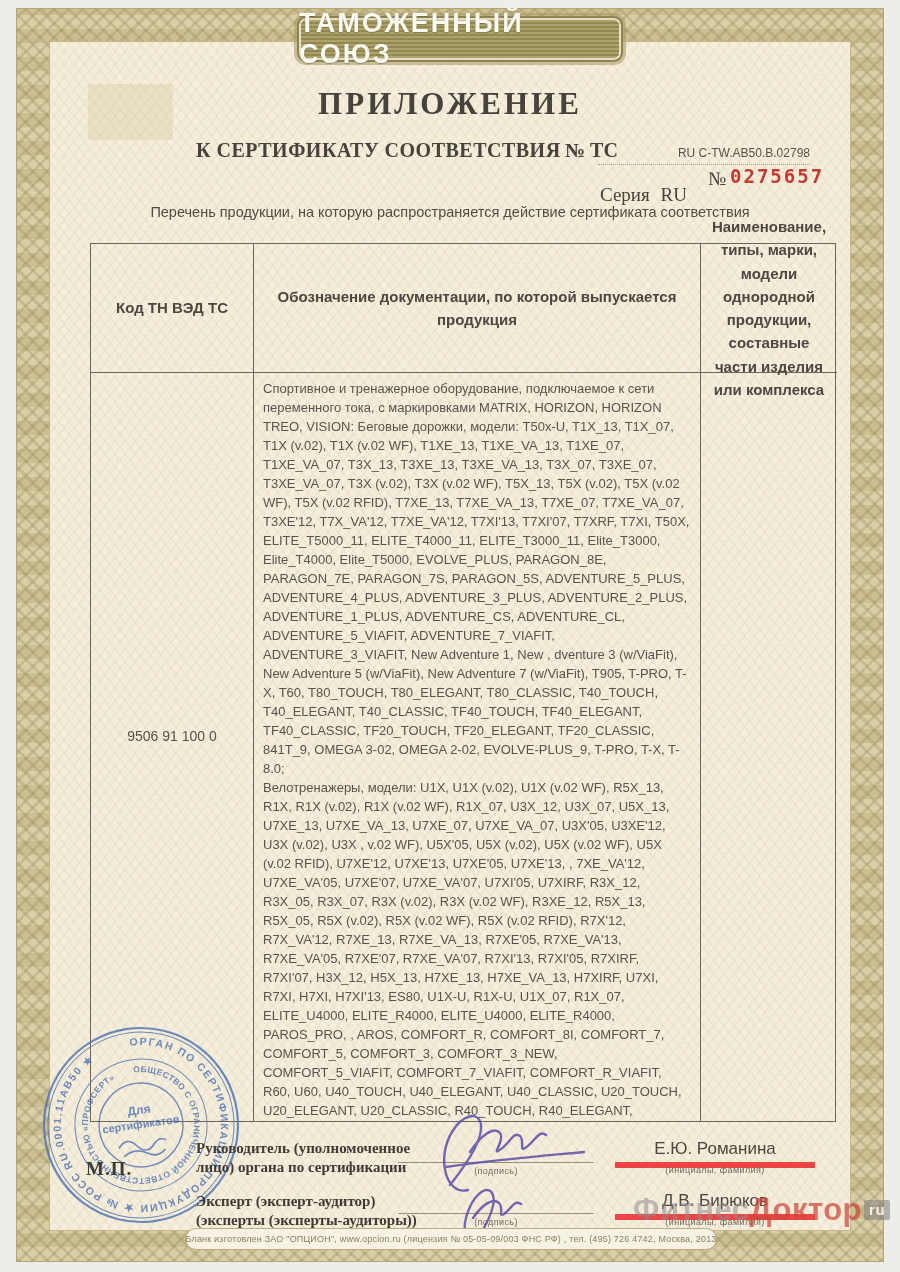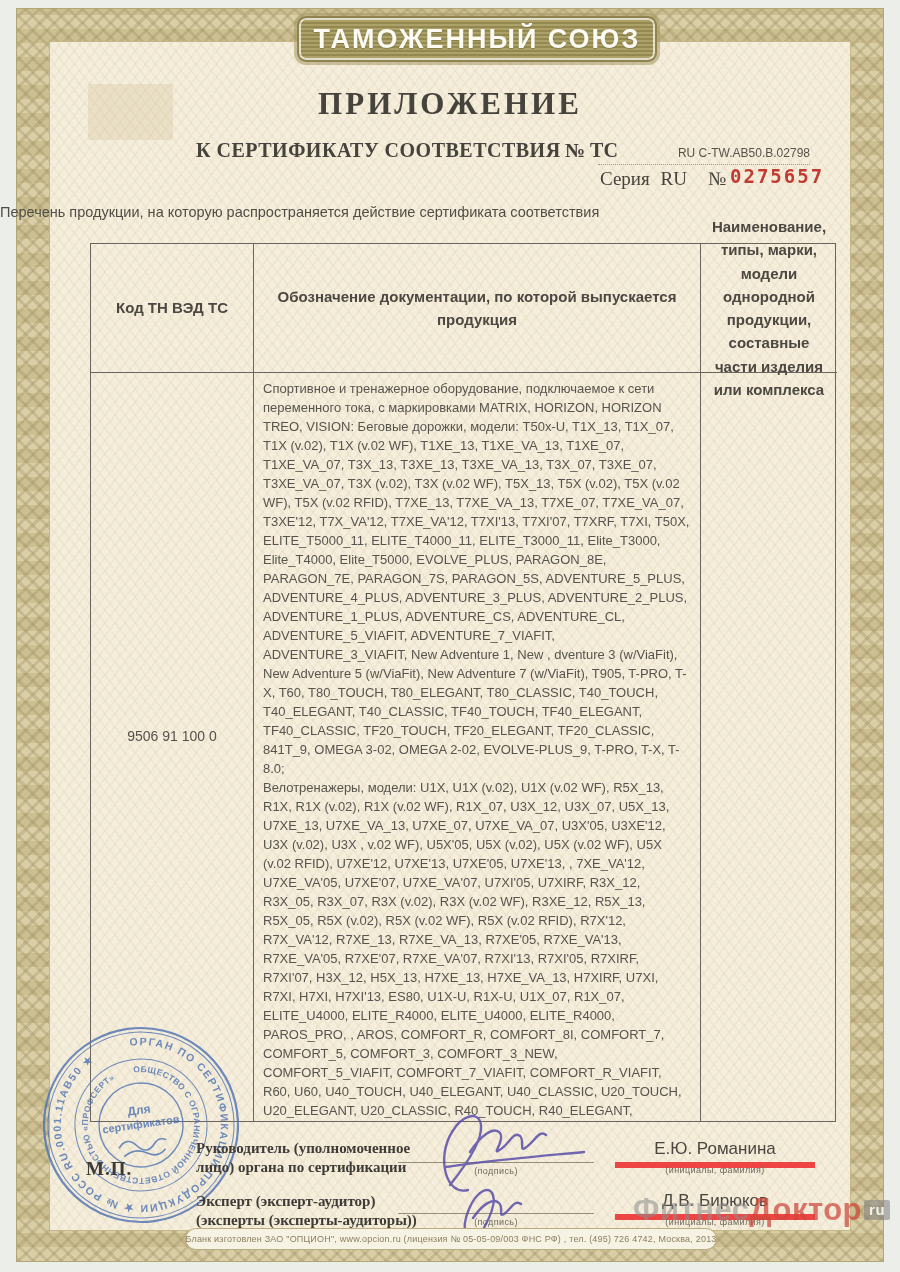--- a/index.html
+++ b/index.html
@@ -26,21 +26,21 @@
       #f5eedd;
     border:1px solid #c4b888;
   }
   .content { position:absolute; inset:0; }
   .scan-smudge {
     position:absolute; left:88px; top:84px; width:85px; height:56px;
     background:rgba(210,192,148,.30); border-radius:2px;
   }
   
   .badge {
-    position:absolute; left:297px; top:16px; width:360px; height:46px;
+    position:absolute; left:297px; top:16px; width:326px; height:46px;
     background:
       repeating-linear-gradient(0deg, rgba(0,0,0,.10) 0 2px, rgba(255,255,255,.10) 2px 4px),
       #a39759;
     border:2px solid #8f8350; border-radius:9px;
     box-shadow: inset 0 0 0 2px rgba(252,250,240,.75), 0 0 0 3px rgba(164,152,96,.55);
     display:flex; align-items:center; justify-content:center;
     color:#fbfaf3; font-weight:bold; font-size:27px; letter-spacing:2px;
     text-shadow:0 1px 1px rgba(90,80,40,.45);
   }
   .doc-title {
@@ -57,35 +57,35 @@
     position:absolute; left:565px; top:139px;
     font-family:"Liberation Serif", serif; font-weight:bold;
     font-size:20px; color:#46423c;
   }
   .cert-number {
     position:absolute; left:598px; top:146px; width:212px; text-align:right;
     font-size:12px; color:#57534b;
     border-bottom:1px dotted #a79c80; padding-bottom:4px;
   }
   .series-label {
-    position:absolute; left:600px; top:168px;
+    position:absolute; left:600px; top:184px;
     font-family:"Liberation Serif", serif; font-size:19px; color:#46423c;
     word-spacing:6px;
   }
   .series-no-sign {
     position:absolute; left:708px; top:168px;
     font-family:"Liberation Serif", serif; font-size:19px; color:#46423c;
   }
   .series-number {
     position:absolute; left:730px; top:165px;
     font-family:"DejaVu Sans Mono", monospace; font-weight:bold;
     font-size:19px; letter-spacing:2px; color:#c23b32;
   }
   .list-caption {
-    position:absolute; left:0; top:204px; width:900px; text-align:left;
+    position:absolute; left:0; top:204px; width:900px; text-align:center;
     font-size:14.5px; color:#504d46;
   }
   
   .tbl {
     position:absolute; left:90px; top:243px; width:746px;
     display:grid;
     grid-template-columns:163px 447px 136px;
     grid-template-rows:129px 748px;
     border:1.6px solid #6a665e;
     background:transparent;

